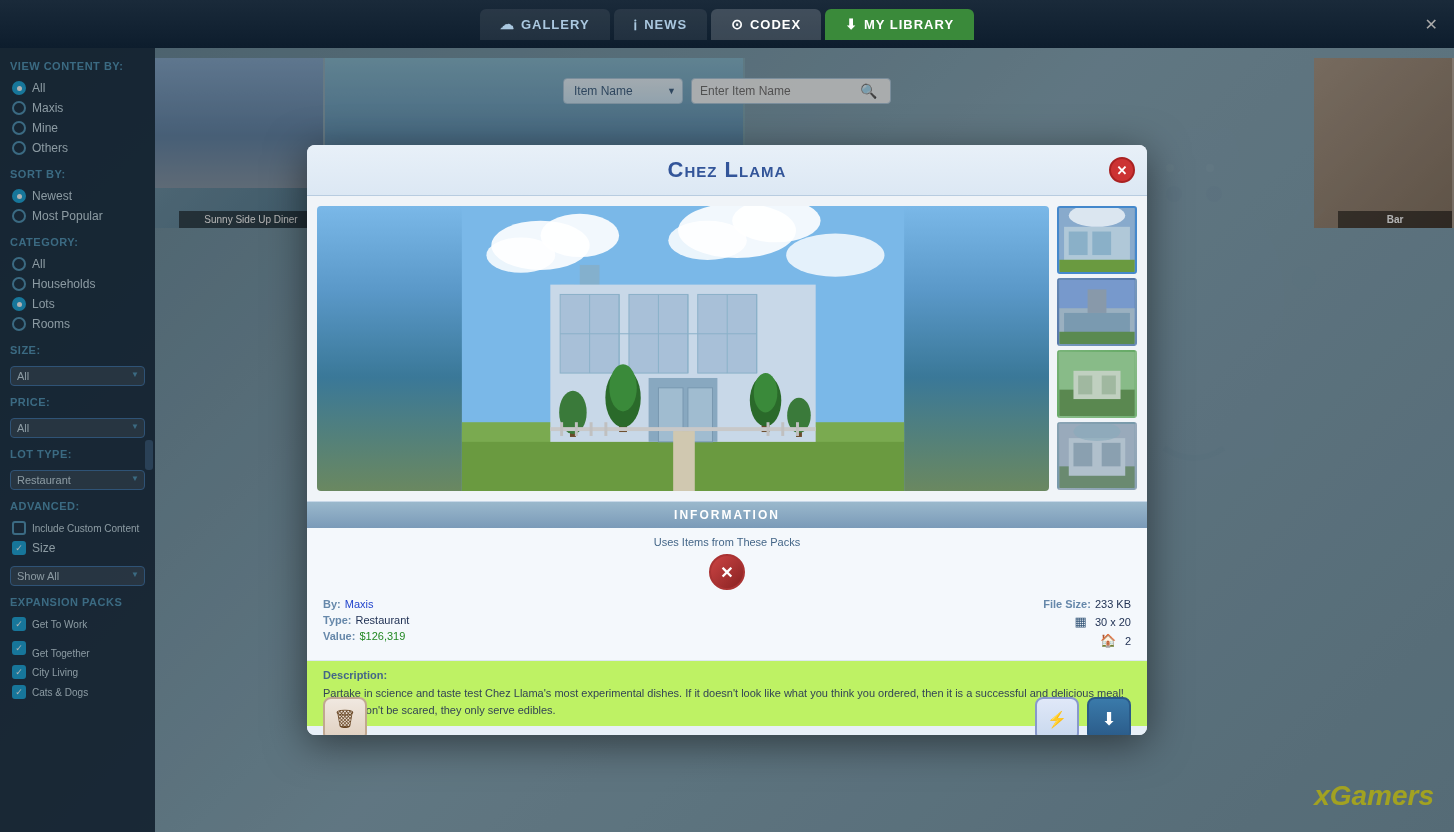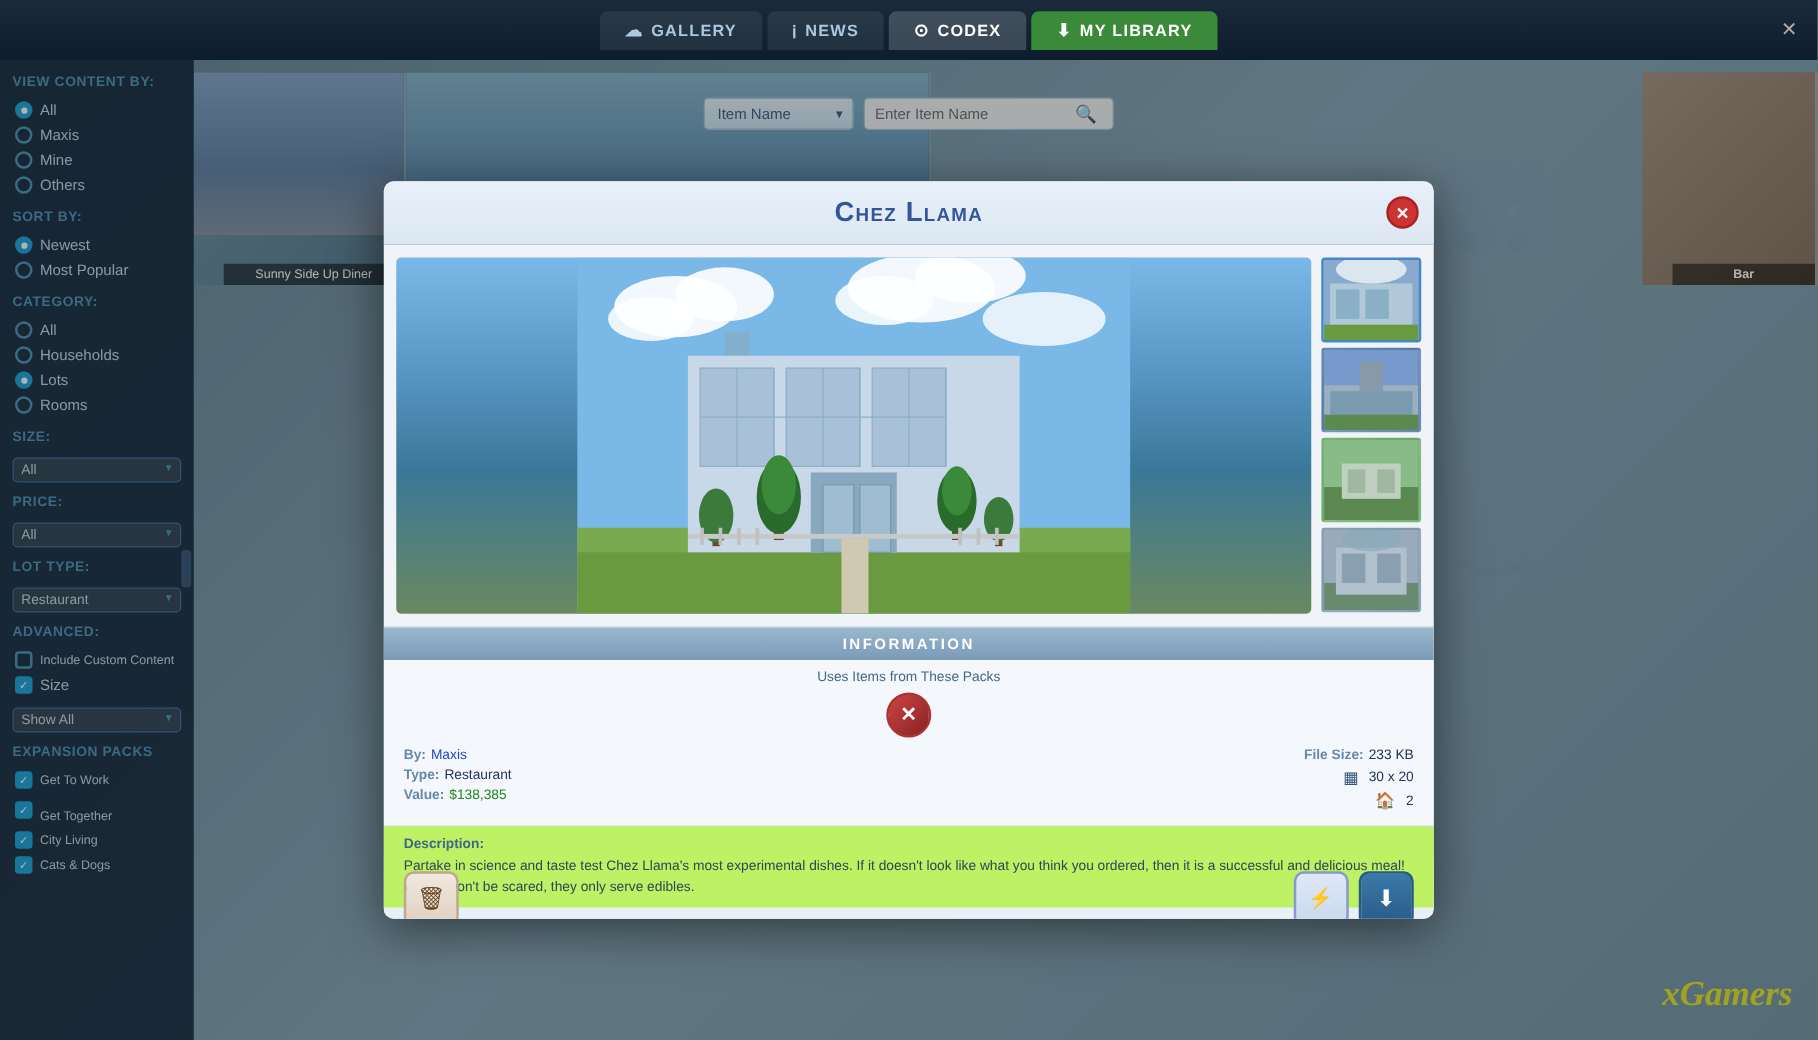--- a/index.html
+++ b/index.html
@@ -259,21 +259,20 @@
     
     .watermark {
       position: absolute;
       bottom: 20px;
       right: 20px;
       color: rgba(255,255,255,0.7);
       font-size: 28px;
       font-weight: 700;
       font-style: italic;
       z-index: 3;
-      font-family: Liberation Serif, serif;
     }
     .watermark span { color: #e8e830; }
 
     
     .llama-bg {
       position: absolute;
       right: 60px;
       top: 50px;
       width: 400px;
       height: 400px;
@@ -811,21 +810,21 @@
                     <span class="meta-label">By:</span>
                     <span class="meta-value blue">Maxis</span>
                   </div>
                   <div class="info-meta-row">
                     <span class="meta-label">Type:</span>
                     <span class="meta-value">Restaurant</span>
                   </div>
                   <div class="info-meta-row">
                     <span class="meta-label">Value:</span>
                     <span class="meta-value green">
-                      <span>$</span><span>138,385</span>
+                      <span>$</span><span>126,319</span>
                     </span>
                   </div>
                 </div>
                 <div class="info-meta-right">
                   <div class="info-meta-row" style="justify-content:flex-end;">
                     <span class="meta-label">File Size:</span>
                     <span class="meta-value">233 KB</span>
                   </div>
                   <div class="info-meta-row" style="justify-content:flex-end;">
                     <span style="font-size:13px;margin-right:4px;">▦</span>

